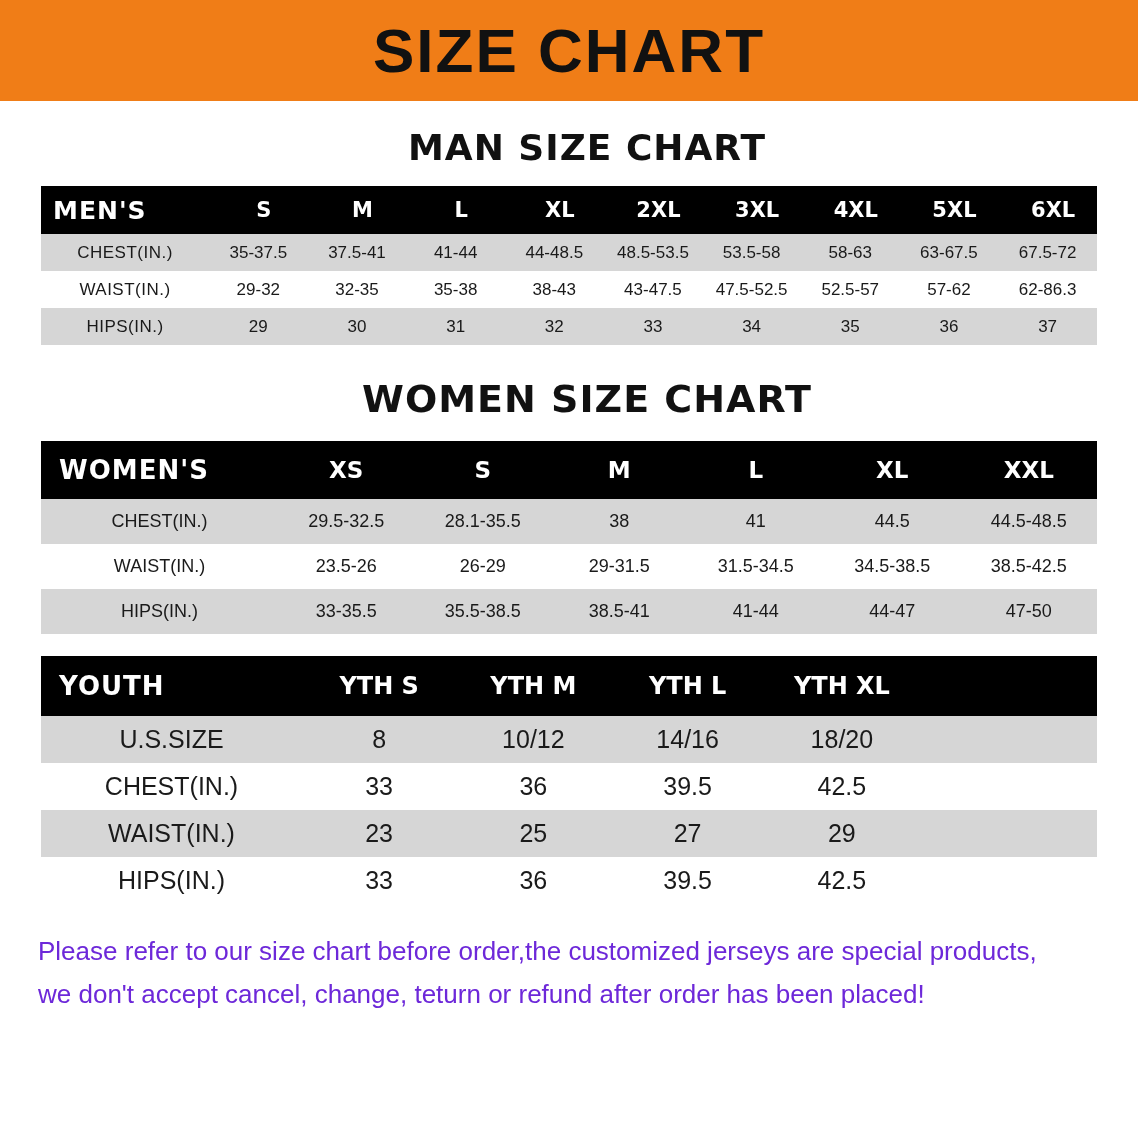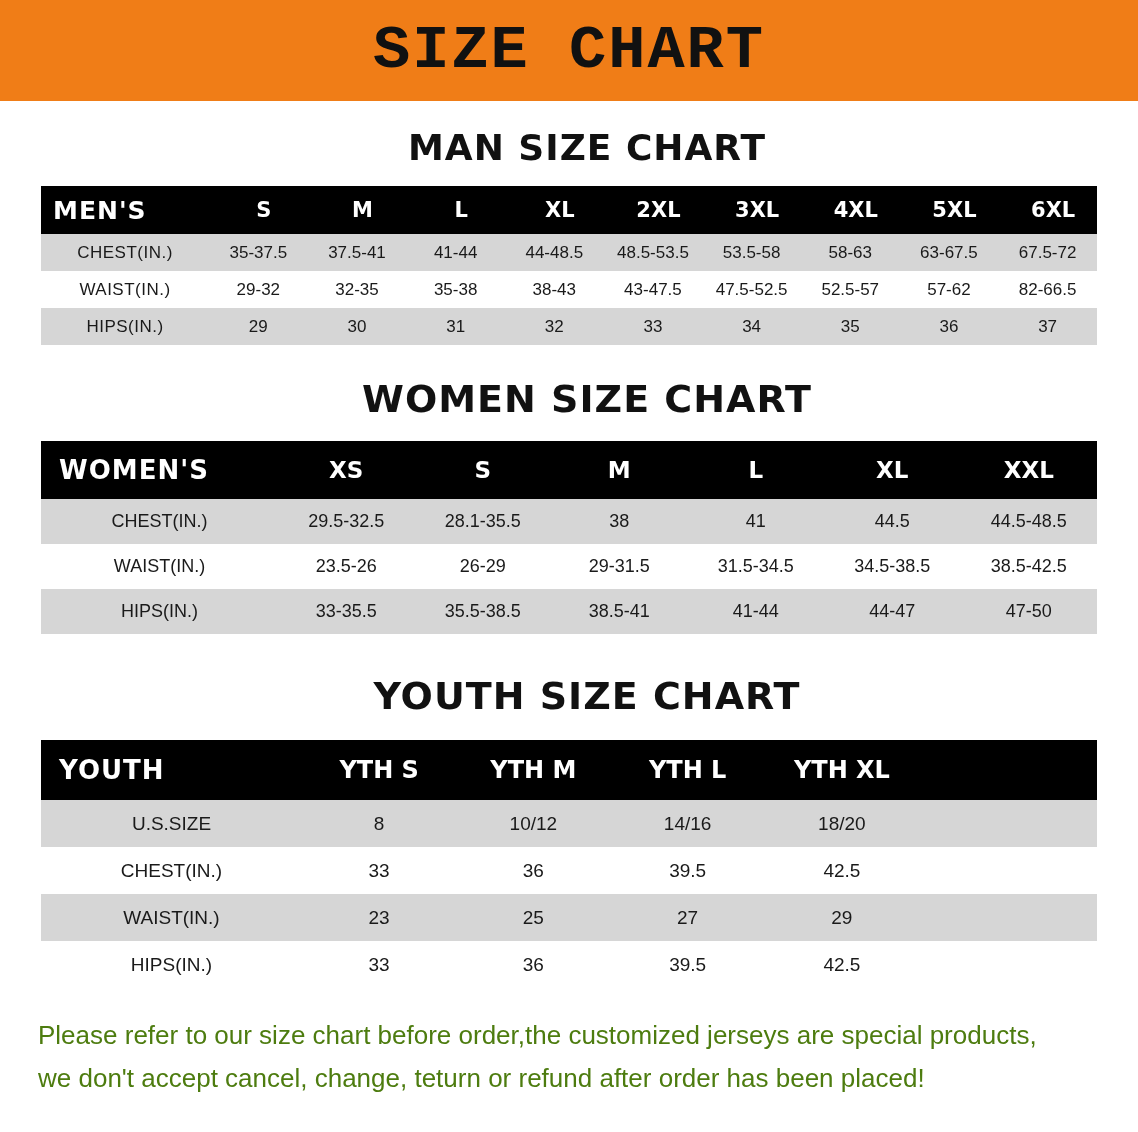--- a/index.html
+++ b/index.html
@@ -23,21 +23,21 @@
   
   .banner {
     width: 100%;
     height: 101px;
     background: #f07d17;
     display: flex;
     align-items: center;
     justify-content: center;
   }
   .banner-title {
-    font-family: Liberation Mono, monospace;
+    font-family: Liberation Sans, sans-serif;
     font-weight: bold;
     font-size: 62px;
     letter-spacing: 2px;
     color: #111111;
     line-height: 1;
   }
 
   
   .section-heading {
     text-align: center;
@@ -109,36 +109,36 @@
   
   .women-table thead th { height: 56px; font-size: 23px; }
   .women-table thead th.hdr-label { font-size: 26px; }
   .women-table tbody td { height: 43px; font-size: 18px; }
   .women-table tbody tr.alt { background: #d6d6d6; }
   .women-table tbody tr.plain { background: #ffffff; }
 
   
   .youth-table thead th { height: 58px; font-size: 24px; }
   .youth-table thead th.hdr-label { font-size: 26px; }
-  .youth-table tbody td { height: 45px; font-size: 19px; margin-top: 24px; }
+  .youth-table tbody td { height: 45px; font-size: 25px; margin-top: 24px; }
   .youth-table tbody tr.alt { background: #d6d6d6; }
   .youth-table tbody tr.plain { background: #ffffff; }
 
   .rowlabel {
     text-align: center;
   }
 
   .table-gap-men { margin-top: 18px; }
   .table-gap-women { margin-top: 20px; }
   .table-gap-youth { margin-top: 22px; }
 
   
   .note {
     margin: 26px 38px 0 38px;
-    color: #4d7c0f;
+    color: #6d28d9;
     font-family: "Liberation Sans", sans-serif;
     font-size: 26px;
     line-height: 1.65;
     text-align: left;
   }
 </style>
 </head>
 <body>
 
 <div class="page">
@@ -181,21 +181,21 @@
         <tr class="plain">
           <td class="rowlabel">WAIST(IN.)</td>
           <td>29-32</td>
           <td>32-35</td>
           <td>35-38</td>
           <td>38-43</td>
           <td>43-47.5</td>
           <td>47.5-52.5</td>
           <td>52.5-57</td>
           <td>57-62</td>
-          <td>82-66.5</td>
+          <td>62-86.3</td>
         </tr>
         <tr class="alt">
           <td class="rowlabel">HIPS(IN.)</td>
           <td>29</td>
           <td>30</td>
           <td>31</td>
           <td>32</td>
           <td>33</td>
           <td>34</td>
           <td>35</td>
@@ -246,21 +246,20 @@
           <td>35.5-38.5</td>
           <td>38.5-41</td>
           <td>41-44</td>
           <td>44-47</td>
           <td>47-50</td>
         </tr>
       </tbody>
     </table>
   </div>
 
-  <div class="section-heading heading-youth">YOUTH SIZE CHART</div>
 
   <div class="table-wrap table-gap-youth">
     <table class="sizetable youth-table">
       <thead>
         <tr>
           <th class="hdr-label" style="width:242px">YOUTH</th>
           <th>YTH S</th>
           <th>YTH M</th>
           <th>YTH L</th>
           <th>YTH XL</th>

